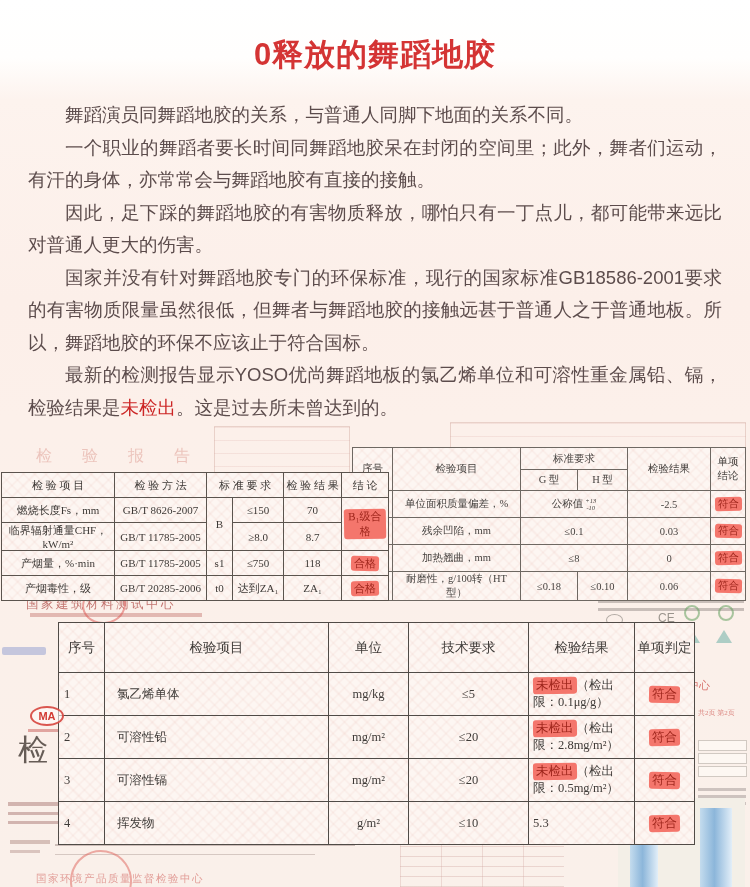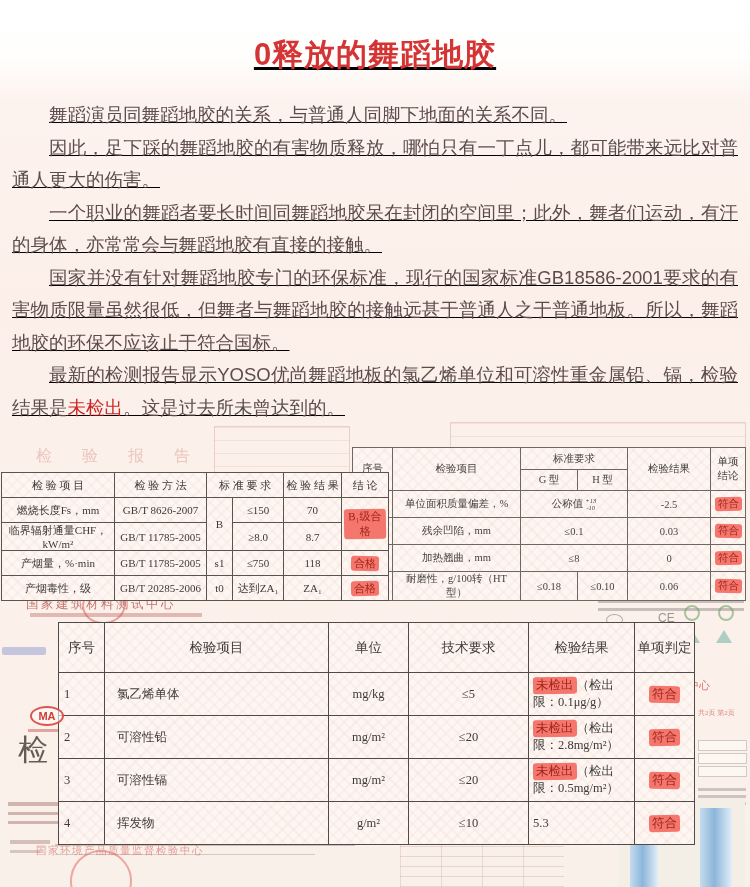--- a/index.html
+++ b/index.html
@@ -1,21 +1,21 @@
 <!DOCTYPE html>
 <html><head>
 <meta charset="utf-8">
 <style>
   html,body{margin:0;padding:0;}
   .page{position:relative;width:750px;height:887px;overflow:hidden;
     background:linear-gradient(180deg,#ffffff 0px,#fffefd 58px,#fdf3ee 100px,#fcefe9 300px,#fcf0ea 420px,#faf0ea 887px);
-    font-family:"Liberation Sans",sans-serif;text-decoration:underline;}
+    font-family:"Liberation Sans",sans-serif;}
   .title{margin:0;padding-top:34px;text-align:center;font-size:31px;font-weight:700;
     color:#d43434;letter-spacing:1px;font-family:"Liberation Sans",sans-serif;}
-  .intro{margin:23px 12px 0;font-size:18.5px;line-height:32.5px;color:#5c4c4c;text-align:justify;}
+  .intro{margin:23px 28px 0;font-size:18.5px;line-height:32.5px;color:#5c4c4c;text-align:justify;}
   .intro p{margin:0;text-indent:2em;}
   .red{color:#cc2626;}
 
   
   .scan{position:absolute;left:0;top:420px;width:721px;height:467px;font-family:"Liberation Serif",serif;}
   .scan *{box-sizing:border-box;}
   .abs{position:absolute;}
 
   .tbl{position:absolute;border-collapse:collapse;table-layout:fixed;
     background:
@@ -81,33 +81,33 @@
   .bottom-grid{left:400px;top:416px;width:164px;height:51px;
     background:repeating-linear-gradient(180deg,rgba(205,160,155,.35) 0 1px,rgba(0,0,0,0) 1px 10px),
                repeating-linear-gradient(90deg,rgba(205,160,155,.3) 0 1px,rgba(0,0,0,0) 1px 41px);}
   .bl-form i{display:block;background:rgba(170,120,115,.5);filter:blur(.5px);margin-bottom:6px;}
   .bl-form{left:8px;top:382px;width:150px;}
   .ul1{left:55px;top:424px;width:300px;height:1.5px;background:rgba(160,140,135,.5);}
   .ul2{left:55px;top:434px;width:260px;height:1px;background:rgba(160,140,135,.4);}
   .ul-lab1{left:10px;top:420px;width:40px;height:4px;background:rgba(170,130,125,.45);filter:blur(.5px);}
   .ul-lab2{left:10px;top:430px;width:30px;height:3px;background:rgba(170,130,125,.4);filter:blur(.5px);}
   .stamp-ring2{left:70px;top:430px;width:62px;height:62px;border:2.5px solid rgba(222,95,88,.5);border-radius:50%;transform:rotate(10deg);}
-  .center3{left:36px;top:424px;font-size:10.5px;letter-spacing:1.5px;color:rgba(210,100,95,.6);filter:blur(.5px);white-space:nowrap;z-index:7;}
+  .center3{left:36px;top:452px;font-size:10.5px;letter-spacing:1.5px;color:rgba(210,100,95,.6);filter:blur(.5px);white-space:nowrap;z-index:7;}
 </style>
 </head>
 <body>
 
 <div class="page">
 
   <h1 class="title">0释放的舞蹈地胶</h1>
 
   <div class="intro">
     <p>舞蹈演员同舞蹈地胶的关系，与普通人同脚下地面的关系不同。</p>
+    <p>一个职业的舞蹈者要长时间同舞蹈地胶呆在封闭的空间里；此外，舞者们运动，有汗的身体，亦常常会与舞蹈地胶有直接的接触。</p>
     <p>因此，足下踩的舞蹈地胶的有害物质释放，哪怕只有一丁点儿，都可能带来远比对普通人更大的伤害。</p>
-    <p>一个职业的舞蹈者要长时间同舞蹈地胶呆在封闭的空间里；此外，舞者们运动，有汗的身体，亦常常会与舞蹈地胶有直接的接触。</p>
     <p>国家并没有针对舞蹈地胶专门的环保标准，现行的国家标准GB18586-2001要求的有害物质限量虽然很低，但舞者与舞蹈地胶的接触远甚于普通人之于普通地板。所以，舞蹈地胶的环保不应该止于符合国标。</p>
     <p><span>最新的检测报告显示YOSO优尚舞蹈地板的氯乙烯单位和可溶性重金属铅、镉，检验结果是</span><span class="red">未检出</span><span>。这是过去所未曾达到的。</span></p>
   </div>
 
   <div class="scan">
 
     <div class="abs wm-report">检 验 报 告</div>
     <div class="abs ghost ghost-a"></div>
     <div class="abs ghost ghost-b"></div>
 

